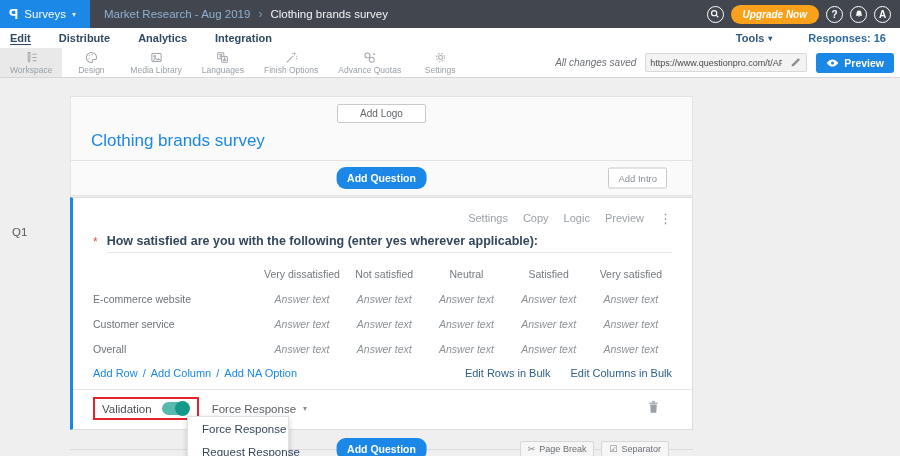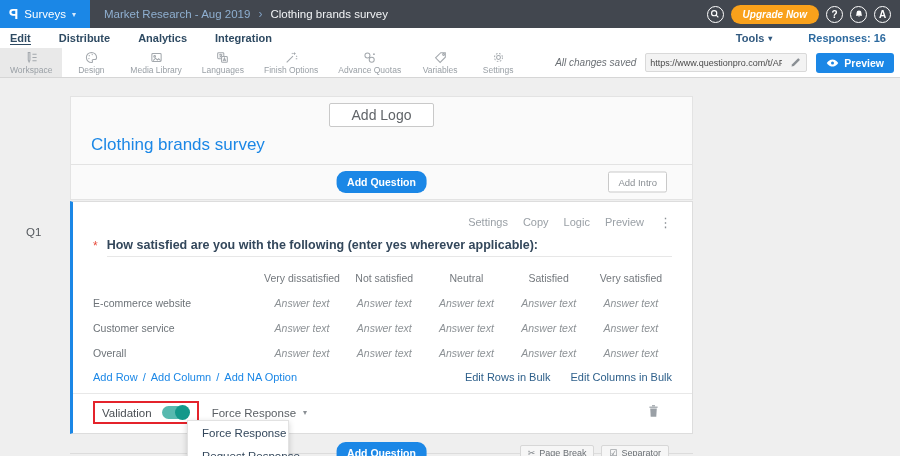--- a/index.html
+++ b/index.html
@@ -38,26 +38,26 @@
   .tool svg { width:13px; height:13px; stroke:#a3a8ad; fill:none; stroke-width:1.1; }
   .toolbar-right { margin-left:auto; display:flex; align-items:center; gap:9px; padding-right:6px; }
   .save-status { font-style:italic; font-size:10px; color:#6a6f74; white-space:nowrap; }
   .url-box { display:flex; align-items:center; background:#f3f3f3; border:1px solid #d9d9d9; border-radius:2px; height:19px; width:162px; }
   .url-input { border:none; background:transparent; font-size:9px; color:#4a4a4a; width:140px; padding:0 4px; outline:none; font-family:"Liberation Sans",sans-serif; }
   .url-edit { width:18px; display:flex; align-items:center; justify-content:center; cursor:pointer; }
   .preview-btn { background:#1b87e6; color:#fff; font-size:10.5px; font-weight:700; border-radius:3px; height:20px; padding:0 10px; display:flex; align-items:center; gap:5px; border:none; cursor:pointer; }
 
   
   .main { position:relative; height:378px; }
-  .q-label { position:absolute; left:12px; top:148px; font-size:11.5px; color:#55595e;margin-left:14px; }
+  .q-label { position:absolute; left:12px; top:148px; font-size:11.5px; color:#55595e; }
   .canvas { margin-left:70px; width:623px; padding-top:18px; }
 
   .survey-card { background:#fafafa; border:1px solid #e3e3e3; }
   .add-logo-row { padding-top:6px; text-align:center; }
-  .add-logo-btn { font-size:14px; color:#606468; background:#fff; border:1px solid #c9c9c9; border-radius:2px; padding:3px 22px; cursor:pointer; }
+  .add-logo-btn { font-size:10px; color:#606468; background:#fff; border:1px solid #c9c9c9; border-radius:2px; padding:3px 22px; cursor:pointer; }
   .survey-title { font-size:17px; color:#1b87e6; padding:8px 20px 9px; cursor:text; }
   .card-footer { border-top:1px solid #e3e3e3; height:35px; position:relative; }
   .add-question-btn { background:#1b87e6; color:#fff; border:none; border-radius:9px; font-size:10.5px; font-weight:700; padding:5px 11px; cursor:pointer; }
   .card-footer .add-question-btn { position:absolute; left:50%; top:50%; transform:translate(-50%,-50%); }
   .add-intro-btn { position:absolute; right:25px; top:50%; transform:translateY(-50%); background:#fff; border:1px solid #c9c9c9; border-radius:2px; font-size:9.5px; color:#8a8f94; padding:4px 9px; cursor:pointer; }
 
   
   .q-block { background:#fff; border:1px solid #ddd; border-left:3px solid #1b87e6; margin-top:1px; position:relative; padding:0 20px; }
   .q-actions { display:flex; justify-content:flex-end; gap:15px; padding-top:14px; align-items:center; }
   .q-action { font-size:11px; color:#9aa0a6; cursor:pointer; }
@@ -189,27 +189,20 @@
     <span class="tool-label">Finish Options</span>
   </div>
   <div class="tool">
     <svg viewBox="0 0 14 14">
         <circle cx="4.8" cy="4.8" r="2.7"></circle>
         <circle cx="9.4" cy="9.4" r="2.7"></circle>
         <path d="M6.7 6.7l.9.9"></path>
         <circle cx="11.8" cy="3.4" r="1" fill="#a3a8ad" stroke="none"></circle>
       </svg>
     <span class="tool-label">Advance Quotas</span>
-  </div>
-  <div class="tool">
-    <svg viewBox="0 0 14 14">
-        <path d="M7.3 1.8h4.9v4.9l-5.6 5.6-4.9-4.9z"></path>
-        <circle cx="10.3" cy="3.7" r="1"></circle>
-      </svg>
-    <span class="tool-label">Variables</span>
   </div>
   <div class="tool">
     <svg viewBox="0 0 14 14">
         <circle cx="7" cy="7" r="2.1"></circle>
         <circle cx="7" cy="7" r="4.3" stroke-dasharray="1.7 1.7"></circle>
       </svg>
     <span class="tool-label">Settings</span>
   </div>
   <div class="toolbar-right">
     <span class="save-status">All changes saved</span>

